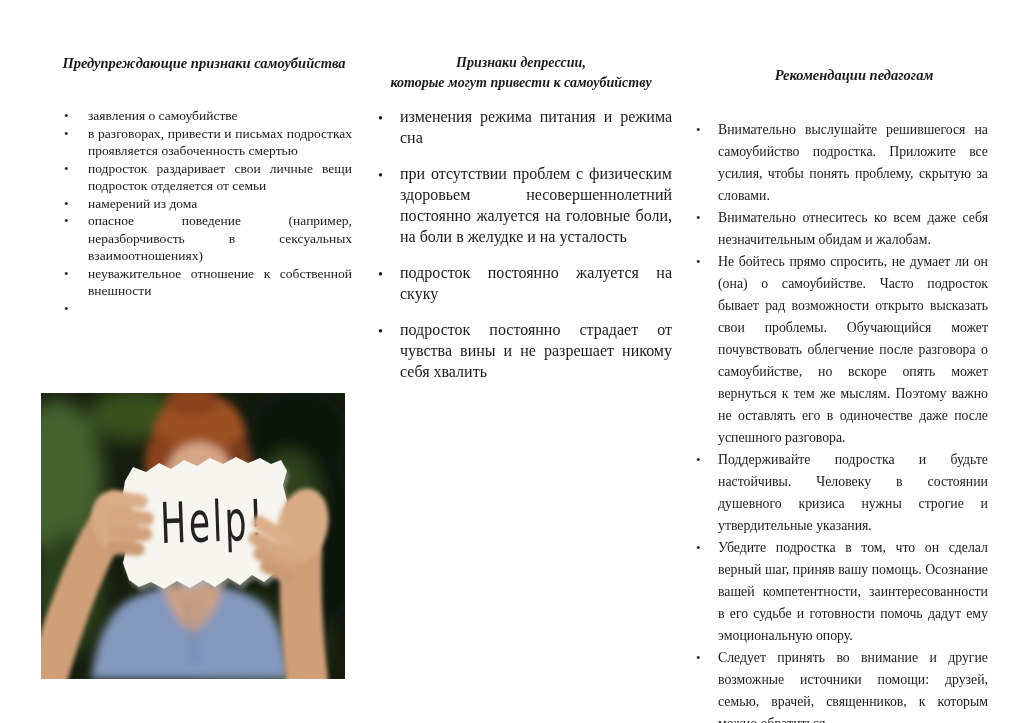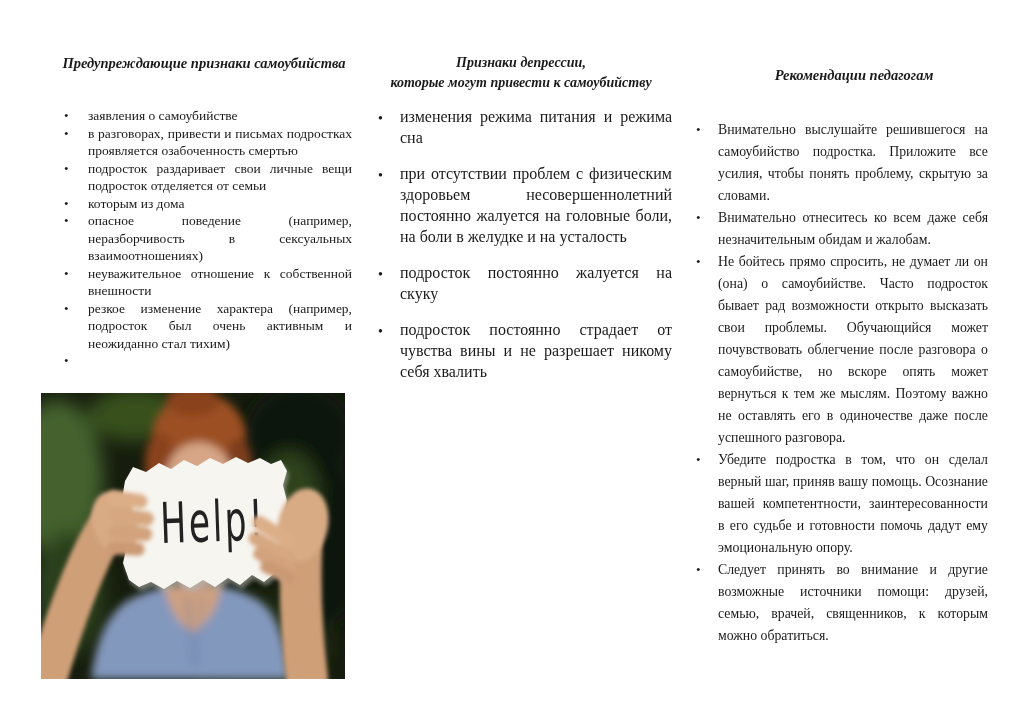--- a/index.html
+++ b/index.html
@@ -57,24 +57,23 @@
 </style>
 </head>
 <body>
 
 <div class="col" id="col1">
   <div class="hdr">Предупреждающие признаки самоубийства</div>
   <ul class="blist">
     <li>заявления о самоубийстве</li>
     <li>в разговорах, привести и письмах подростках проявляется озабоченность смертью</li>
     <li>подросток раздаривает свои личные вещи подросток отделяется от семьи</li>
-    <li>которым из дома</li>
+    <li>намерений из дома</li>
     <li>опасное поведение (например, неразборчивость в сексуальных взаимоотношениях)</li>
     <li>неуважительное отношение к собственной внешности</li>
-    <li>резкое изменение характера (например, подросток был очень активным и неожиданно стал тихим)</li>
     <li></li>
   </ul>
 </div>
 
 <div class="col" id="col2">
   <div class="hdr">
     <div>Признаки депрессии,</div>
     <div>которые могут привести к самоубийству</div>
   </div>
   <ul class="blist">
@@ -84,20 +83,21 @@
     <li>подросток постоянно страдает от чувства вины и не разрешает никому себя хвалить</li>
   </ul>
 </div>
 
 <div class="col" id="col3">
   <div class="hdr">Рекомендации педагогам</div>
   <ul class="blist">
     <li>Внимательно выслушайте решившегося на самоубийство подростка. Приложите все усилия, чтобы понять проблему, скрытую за словами.</li>
     <li>Внимательно отнеситесь ко всем даже себя незначительным обидам и жалобам.</li>
     <li>Не бойтесь прямо спросить, не думает ли он (она) о самоубийстве. Часто подросток бывает рад возможности открыто высказать свои проблемы. Обучающийся может почувствовать облегчение после разговора о самоубийстве, но вскоре опять может вернуться к тем же мыслям. Поэтому важно не оставлять его в одиночестве даже после успешного разговора.</li>
+    <li>Поддерживайте подростка и будьте настойчивы. Человеку в состоянии душевного кризиса нужны строгие и утвердительные указания.</li>
     <li>Убедите подростка в том, что он сделал верный шаг, приняв вашу помощь. Осознание вашей компетентности, заинтересованности в его судьбе и готовности помочь дадут ему эмоциональную опору.</li>
     <li>Следует принять во внимание и другие возможные источники помощи: друзей, семью, врачей, священников, к которым можно обратиться.</li>
   </ul>
 </div>
 
 <div id="photo">
   <svg width="304" height="286" viewBox="0 0 304 286" xmlns="http://www.w3.org/2000/svg">
     <defs>
       <filter id="b8" x="-40%" y="-40%" width="180%" height="180%">
           <feGaussianBlur stdDeviation="9"></feGaussianBlur>

